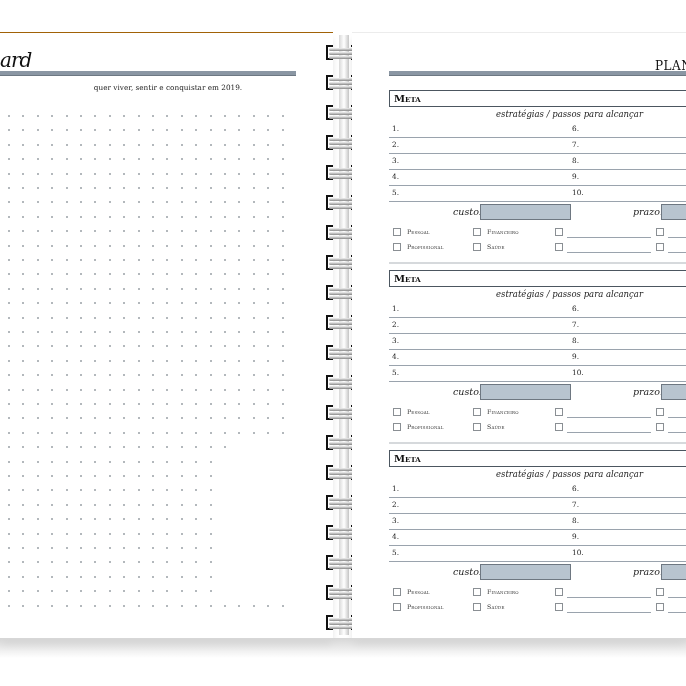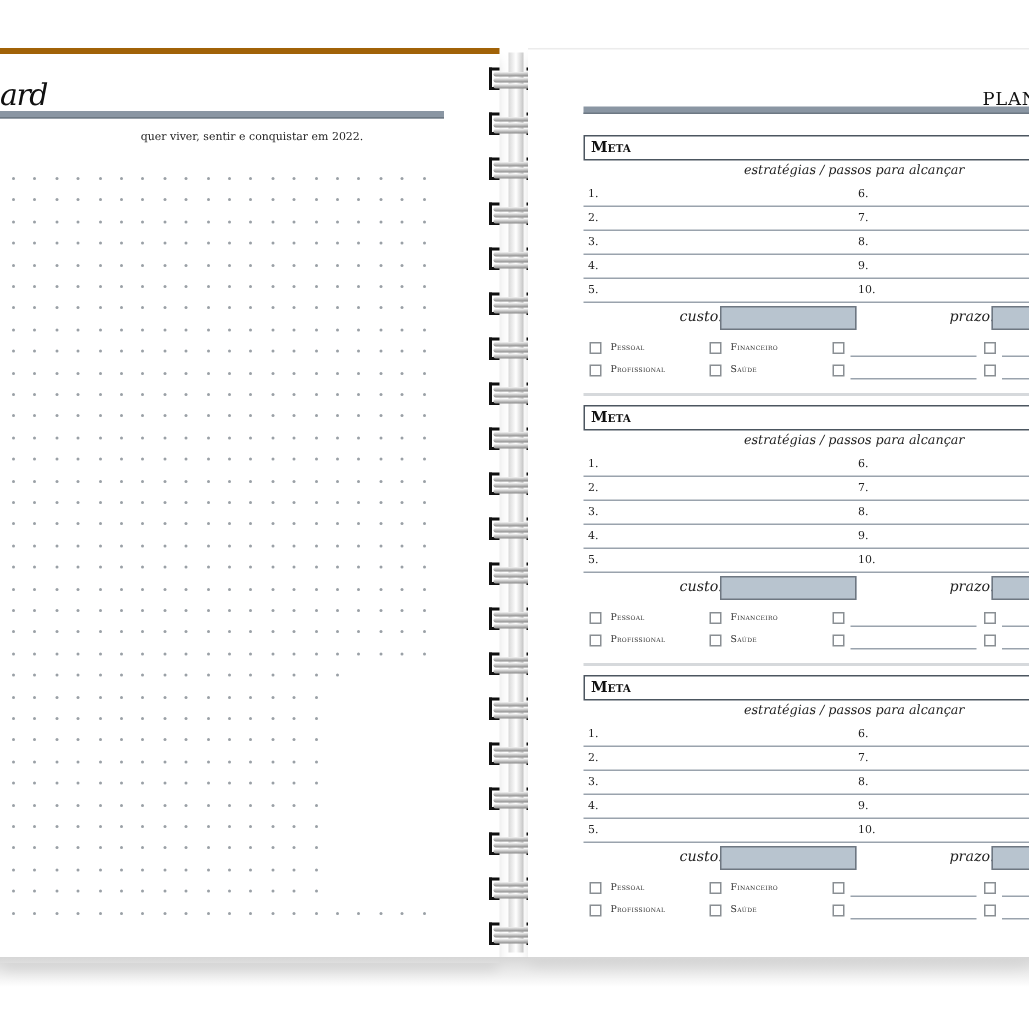--- a/index.html
+++ b/index.html
@@ -7,21 +7,21 @@
     width: 686px; height: 686px; overflow: hidden; position: relative;
     background: #ffffff;
     font-family: "DejaVu Serif", "Liberation Serif", serif;
     color: #222;
   }
   .page {
     position: absolute; background: #fff;
   }
   #left-page {
     left: 0; top: 32px; width: 333px; height: 606px;
-    border-top: 4px solid #a16207;
+    border-top: 1px solid #a16207;
     box-shadow: 0 6px 8px -2px rgba(0,0,0,0.18);
   }
   #right-page {
     left: 352px; top: 32px; width: 334px; height: 606px;
     border-top: 1px solid #ececec;
     box-shadow: 0 6px 8px -2px rgba(0,0,0,0.18);
   }
   .bottom-shadow {
     position: absolute; left: 0; top: 638px; width: 686px; height: 20px;
     background: linear-gradient(#d6d6d6, rgba(255,255,255,0));
@@ -108,21 +108,21 @@
   .blank { position: absolute; top: 9px; height: 0; border-top: 1px solid #9aa3ad; }
   .sep { position: absolute; left: 0; top: 172px; width: 297px; height: 0; border-top: 2px solid #d6d9dc; }
 </style>
 </head>
 <body>
 
 <div class="page" id="left-page">
   <div id="vb-title">ard</div>
   <div id="vb-rule"></div>
   <div id="vb-desc">
-    <span class="l2">quer viver, sentir e conquistar em 2022.</span>
+    <span class="l2">quer viver, sentir e conquistar em 2019.</span>
   </div>
   <div id="dot-grid">
       <div class="dot" style="left: 0px; top: 0px;"></div>
       <div class="dot" style="left: 14.4px; top: 0px;"></div>
       <div class="dot" style="left: 28.8px; top: 0px;"></div>
       <div class="dot" style="left: 43.2px; top: 0px;"></div>
       <div class="dot" style="left: 57.6px; top: 0px;"></div>
       <div class="dot" style="left: 72px; top: 0px;"></div>
       <div class="dot" style="left: 86.4px; top: 0px;"></div>
       <div class="dot" style="left: 100.8px; top: 0px;"></div>

